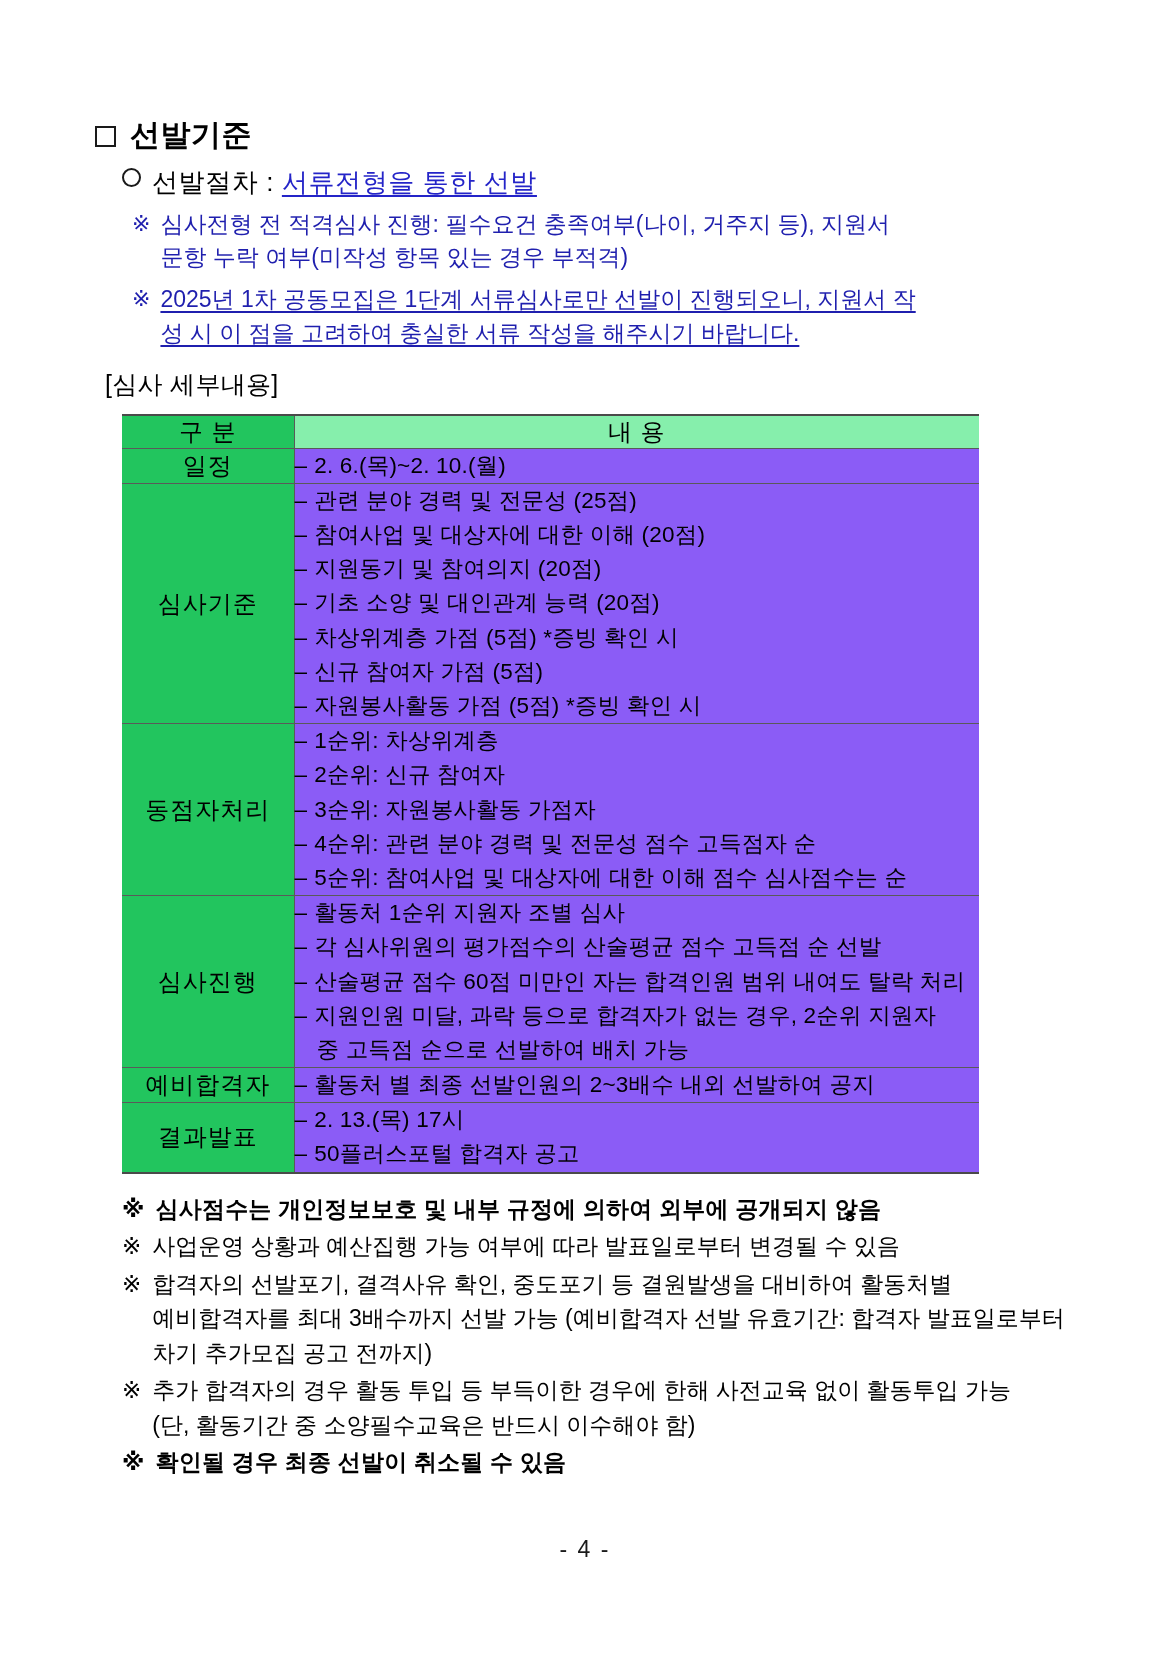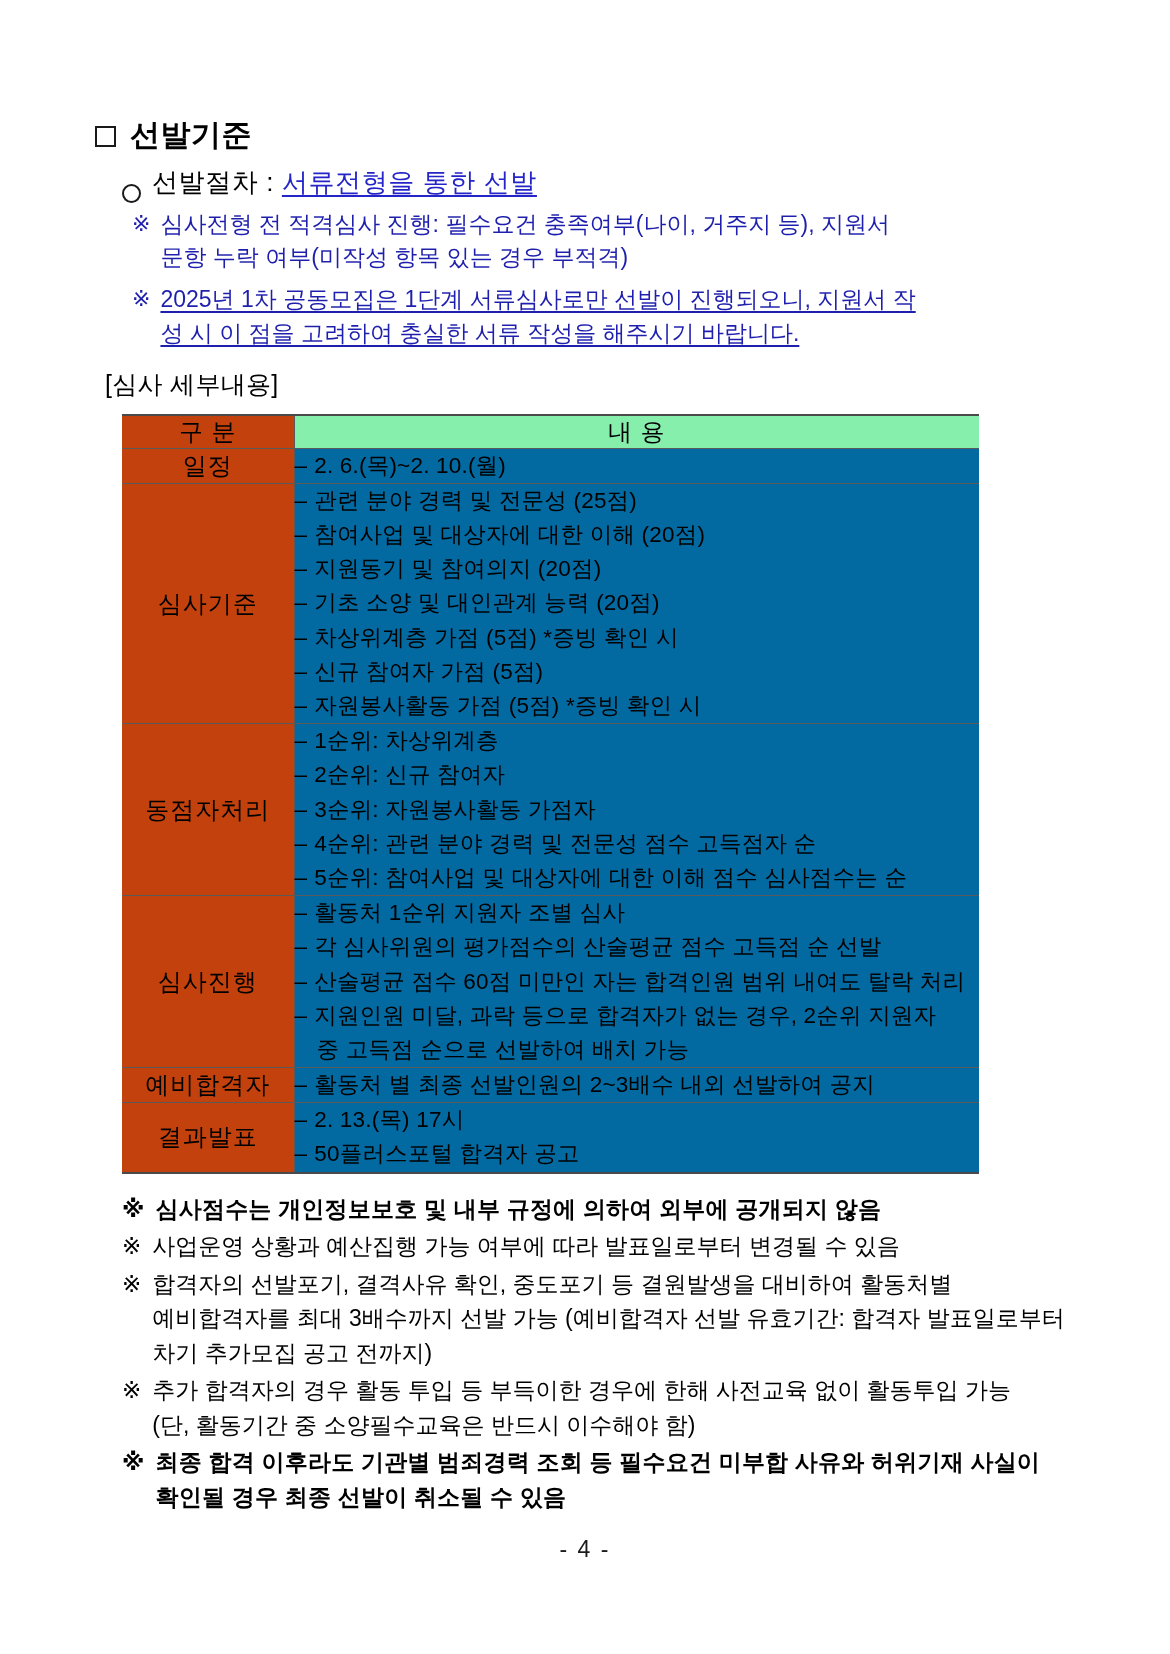--- a/index.html
+++ b/index.html
@@ -45,21 +45,21 @@
   .sec-head-text {
     font-size: 30px;
     font-weight: bold;
     letter-spacing: 0.5px;
     line-height: 1.15;
   }
 
   
   .sub-head {
     display: flex;
-    align-items: flex-end;
+    align-items: flex-start;
     gap: 11px;
     margin: 7px 0 4px 27px;
   }
   .circ-marker {
     display: inline-block;
     width: 19px;
     height: 19px;
     border: 2.4px solid #1a1a1a;
     border-radius: 50%;
     box-sizing: border-box;
@@ -127,39 +127,39 @@
     vertical-align: middle;
   }
   table.detail thead th {
     border-top: 2.8px solid #4a4a4a;
     border-bottom: 1.6px solid #5a5a5a;
   }
   table.detail tbody tr:last-child td {
     border-bottom: 2.8px solid #4a4a4a;
   }
   .th-gu, .td-gu {
-    background: #c2410c;
+    background: #22c55e;
     text-align: center;
     font-weight: normal;
     font-size: 24px;
     border-right: 1.6px solid #5a5a5a;
     letter-spacing: 1px;
     padding: 9px 4px;
   }
   .th-nae {
     background: #86efac;
     text-align: center;
     font-weight: normal;
     font-size: 24px;
     letter-spacing: 1px;
     padding: 9px 4px;
   }
   .td-gu { padding: 8px 4px; }
   .td-content {
-    background: #0369a1;
+    background: #8b5cf6;
     padding: 9px 6px 9px 14px;
     font-size: 22.5px;
     line-height: 1.52;
   }
   .td-content .li {
     white-space: nowrap;
     letter-spacing: 0.2px;
   }
   .td-content .li .dash { margin-right: 7px; }
   .td-content .li.cont { padding-left: 22px; }
@@ -318,20 +318,19 @@
       <div class="foot">
         <span class="mark">※</span>
         <span class="body">
           <div class="line">추가 합격자의 경우 활동 투입 등 부득이한 경우에 한해 사전교육 없이 활동투입 가능</div>
           <div class="line">(단, 활동기간 중 소양필수교육은 반드시 이수해야 함)</div>
         </span>
       </div>
       <div class="foot bold">
         <span class="mark">※</span>
         <span class="body">
-          <div class="line">최종 합격 이후라도 기관별 범죄경력 조회 등 필수요건 미부합 사유와 허위기재 사실이</div>
           <div class="line">확인될 경우 최종 선발이 취소될 수 있음</div>
         </span>
       </div>
     </div>
 
   <div class="pageno">- 4 -</div>
 </div>
 
 </body></html>

